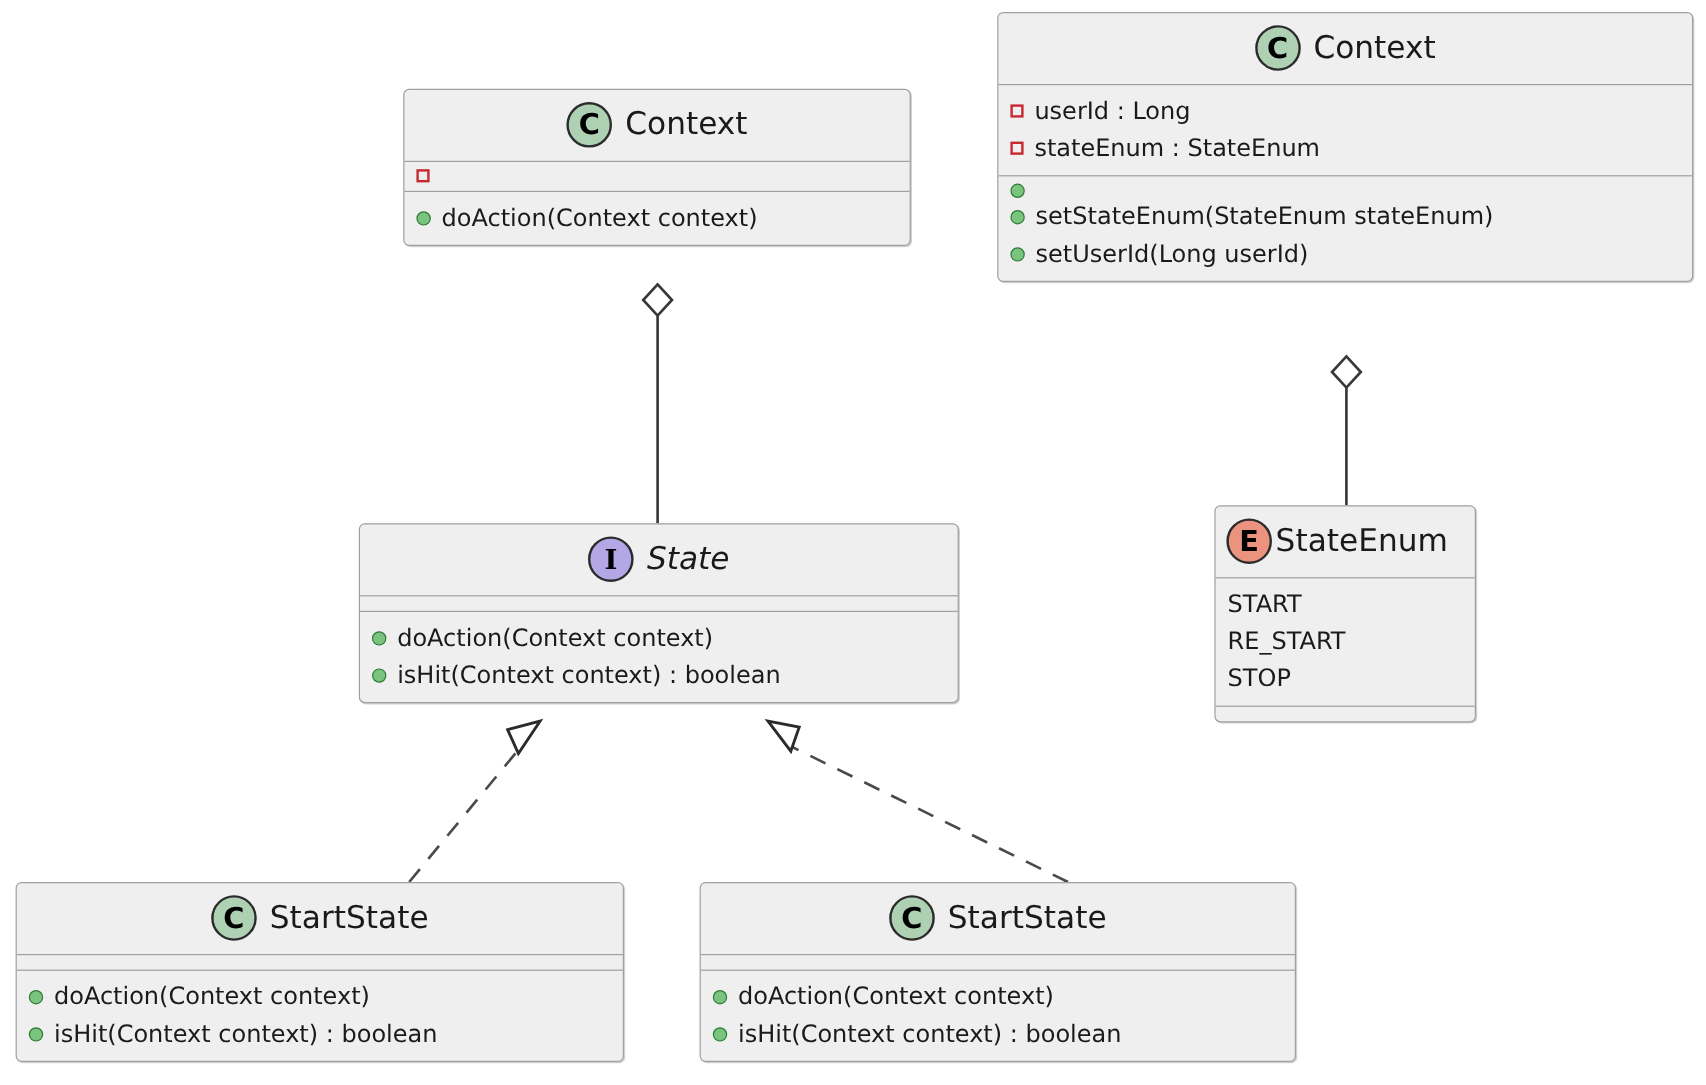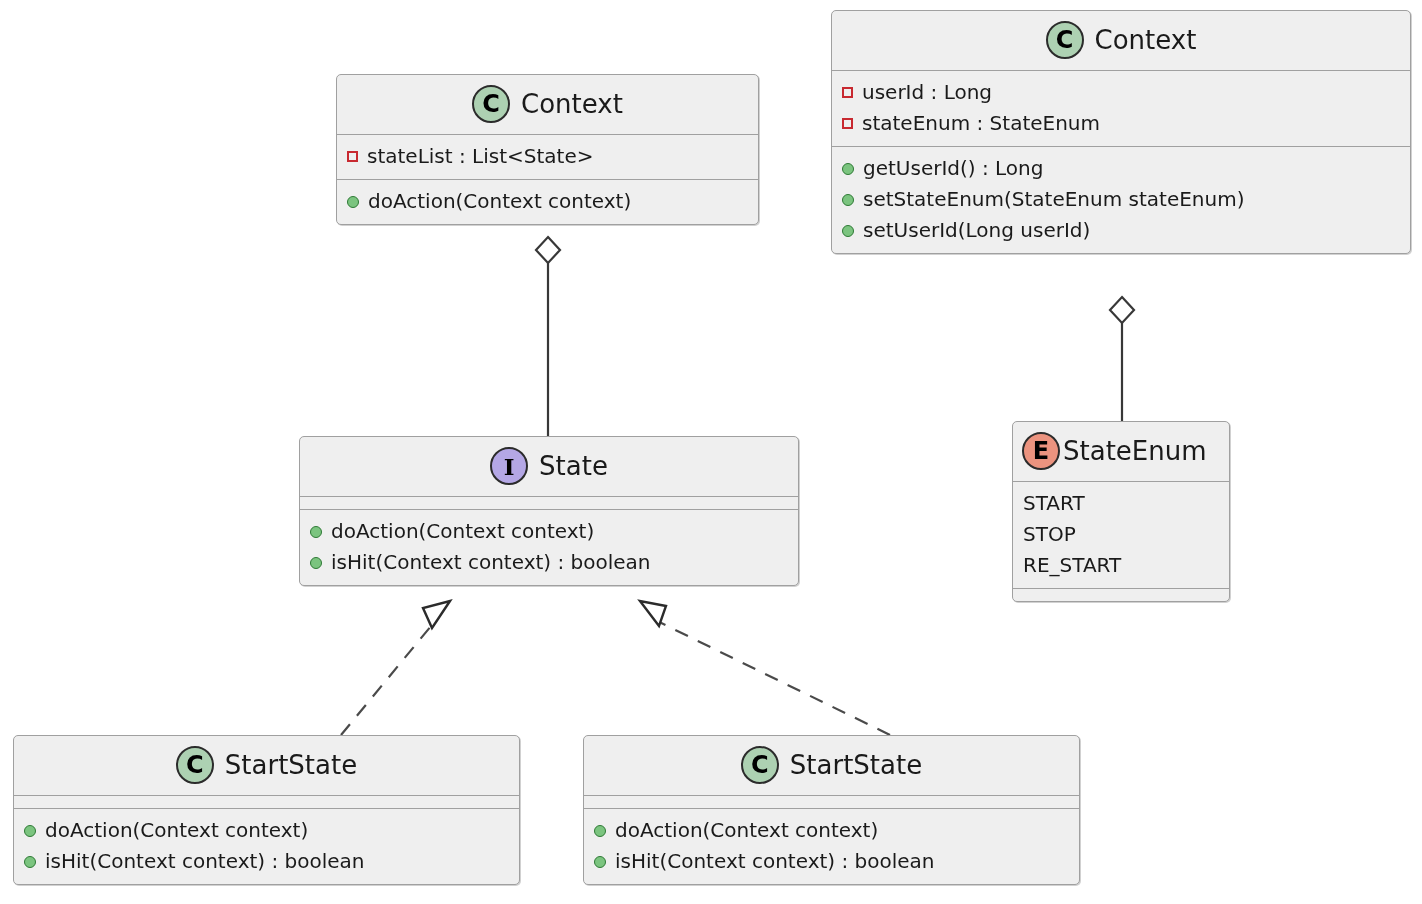--- a/index.html
+++ b/index.html
@@ -37,21 +37,21 @@
     font-size: 26px;
     color: #1A1A1A;
     white-space: nowrap;
   }
   .uml-title.left-align {
     justify-content: flex-start;
     gap: 3px;
     padding-left: 9px;
   }
   .uml-title-text { line-height: 1; }
-  .uml-title-text.italic { }
+  .uml-title-text.italic { font-style: italic; }
 
   .uml-sep {
     height: 0;
     border-top: 1px solid #A0A0A0;
   }
   .uml-compartment {
     padding: 6px 10px 7px 10px;
   }
   .uml-compartment.empty {
     padding: 0;
@@ -176,21 +176,20 @@
 
   <div class="uml-box" style="left:336px; top:74px; width:423px;">
     <div class="uml-title">
       <span class="stereo stereo-class">C</span>
       <span class="uml-title-text">Context</span>
     </div>
     <div class="uml-sep"></div>
     <div class="uml-compartment">
       <div class="uml-row">
         <span class="mark mark-private"></span>
-        <span class="uml-row-text">stateList : List&lt;State&gt;</span>
       </div>
     </div>
     <div class="uml-sep"></div>
     <div class="uml-compartment">
       <div class="uml-row">
         <span class="mark mark-public"></span>
         <span class="uml-row-text">doAction(Context context)</span>
       </div>
     </div>
   </div>
@@ -208,21 +207,20 @@
       </div>
       <div class="uml-row">
         <span class="mark mark-private"></span>
         <span class="uml-row-text">stateEnum : StateEnum</span>
       </div>
     </div>
     <div class="uml-sep"></div>
     <div class="uml-compartment">
       <div class="uml-row">
         <span class="mark mark-public"></span>
-        <span class="uml-row-text">getUserId() : Long</span>
       </div>
       <div class="uml-row">
         <span class="mark mark-public"></span>
         <span class="uml-row-text">setStateEnum(StateEnum stateEnum)</span>
       </div>
       <div class="uml-row">
         <span class="mark mark-public"></span>
         <span class="uml-row-text">setUserId(Long userId)</span>
       </div>
     </div>
@@ -252,24 +250,24 @@
     <div class="uml-title left-align">
       <span class="stereo stereo-enum">E</span>
       <span class="uml-title-text">StateEnum</span>
     </div>
     <div class="uml-sep"></div>
     <div class="uml-compartment">
       <div class="uml-row plain">
         <span class="uml-row-text">START</span>
       </div>
       <div class="uml-row plain">
+        <span class="uml-row-text">RE_START</span>
+      </div>
+      <div class="uml-row plain">
         <span class="uml-row-text">STOP</span>
-      </div>
-      <div class="uml-row plain">
-        <span class="uml-row-text">RE_START</span>
       </div>
     </div>
     <div class="uml-sep"></div>
     <div class="uml-compartment empty"></div>
   </div>
 
   <div class="uml-box" style="left:13px; top:735px; width:507px;">
     <div class="uml-title">
       <span class="stereo stereo-class">C</span>
       <span class="uml-title-text">StartState</span>

